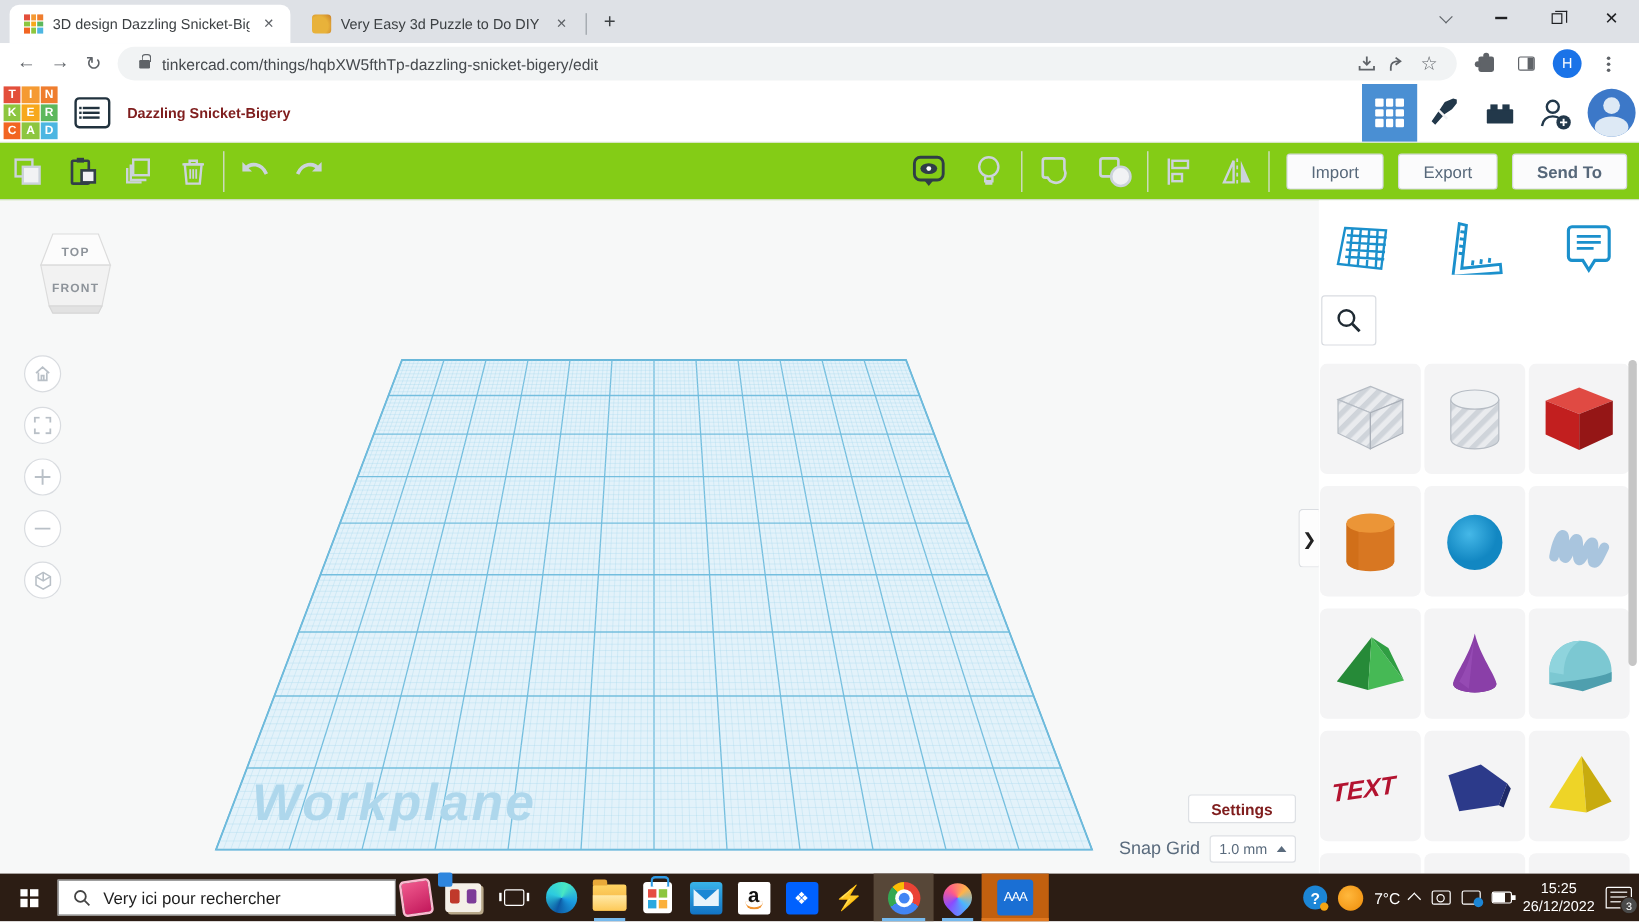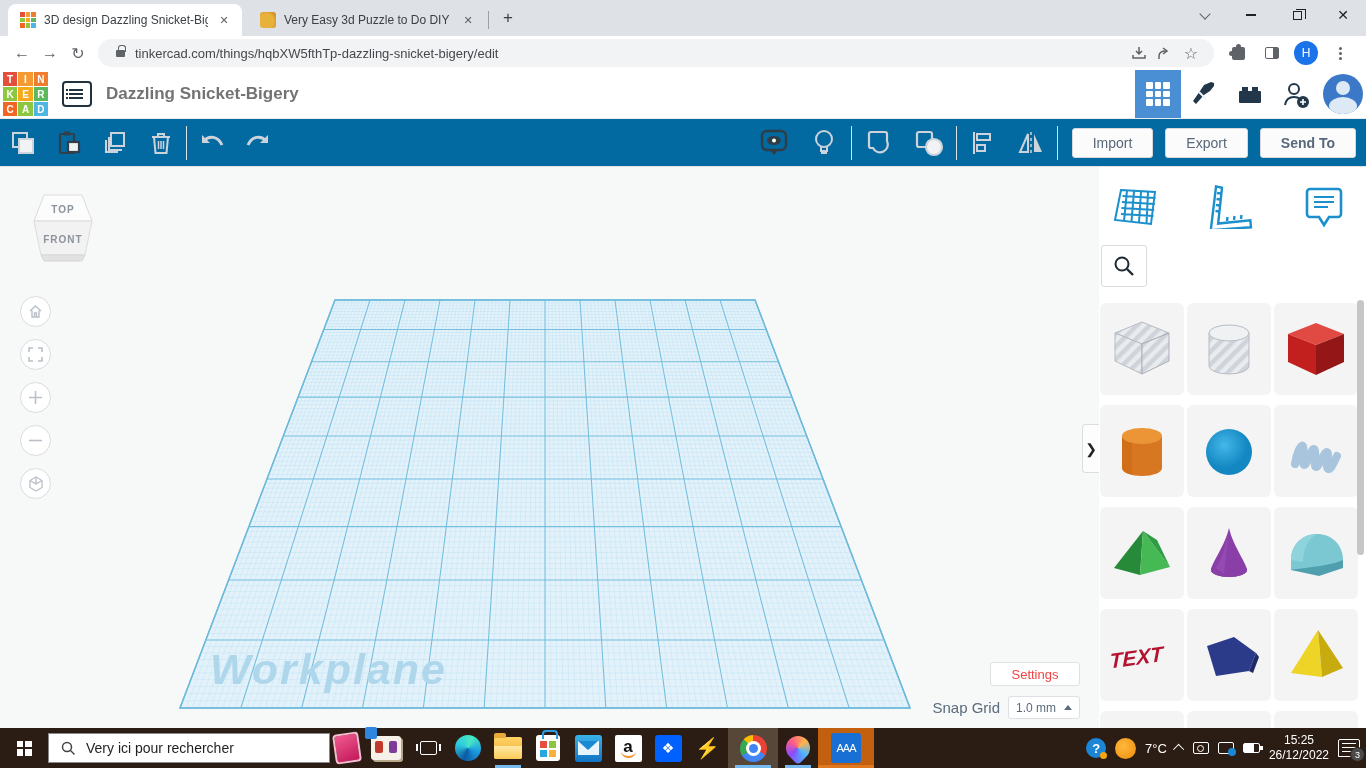--- a/index.html
+++ b/index.html
@@ -43,47 +43,47 @@
   .dots3 { display:flex; flex-direction:column; gap:2px; }
   .dots3 i { width:3px; height:3px; border-radius:50%; background:#5f6368; }
 
   
   .tc-header { position:absolute; top:70px; left:0; right:0; height:49px; background:#fff; border-bottom:1px solid #e8eaec; display:flex; align-items:center; }
   .tc-logo { width:45px; height:44px; margin-left:3px; display:grid; grid-template-columns:repeat(3,1fr); grid-template-rows:repeat(3,1fr); gap:1px; flex:none; }
   .tc-logo span { display:flex; align-items:center; justify-content:center; color:#fff; font-size:10px; font-weight:bold; }
   .doclist-btn { width:30px; height:26px; border:2px solid #21323e; border-radius:4px; margin-left:14px; display:flex; flex-direction:column; justify-content:center; gap:2px; padding-left:5px; }
   .doclist-btn i { display:block; height:2px; width:14px; background:#21323e; position:relative; }
   .doclist-btn i::before { content:""; position:absolute; left:-3px; top:0; width:2px; height:2px; background:#21323e; }
-  .tc-title { margin-left:14px; font-size:17px; font-weight:bold; color:#737373; }
+  .tc-title { margin-left:14px; font-size:12px; font-weight:bold; color:#7f1d1d; }
   .tc-header-right { margin-left:auto; display:flex; align-items:center; height:100%; }
   .hdr-ic { width:46px; height:100%; display:flex; align-items:center; justify-content:center; color:#22384a; }
   .hdr-ic.grid-active { background:#4a8fd3; }
   .grid9 { width:24px; height:24px; display:grid; grid-template-columns:repeat(3,1fr); grid-template-rows:repeat(3,1fr); gap:2px; }
   .grid9 i { background:#fff; border-radius:1px; }
   .tc-avatar { width:40px; height:40px; border-radius:50%; background:#3c78c8; margin:0 3px 0 4px; position:relative; overflow:hidden; flex:none; }
   .tc-avatar::before { content:""; position:absolute; top:7px; left:13px; width:14px; height:14px; border-radius:50%; background:#dde9f5; }
   .tc-avatar::after { content:""; position:absolute; top:23px; left:6px; width:28px; height:18px; border-radius:50%; background:#dde9f5; }
 
   
-  .tc-toolbar { position:absolute; top:119px; left:0; right:0; height:48px; background:#0369a1; border-bottom:1px solid #e0e3e6; display:flex; align-items:center; }
+  .tc-toolbar { position:absolute; top:119px; left:0; right:0; height:48px; background:#84cc16; border-bottom:1px solid #e0e3e6; display:flex; align-items:center; }
   .tool { width:46px; height:34px; display:flex; align-items:center; justify-content:center; }
   .tdiv { width:1px; height:34px; background:#dcdfe3; margin:0 2px; }
   .tb-right { margin-left:auto; display:flex; align-items:center; }
   .tb-btn { height:30px; padding:0 20px; background:#fbfbfc; border:1px solid #d5d9de; border-radius:3px; color:#57687a; font-size:14px; display:flex; align-items:center; margin-left:12px; }
   .tb-btn:last-child { margin-right:10px;font-weight:bold; }
 
   
   .workspace { position:absolute; top:167px; left:0; right:0; height:561px; background:#f7f8f8; }
   .canvas { position:absolute; inset:0; right:267px; overflow:hidden; }
   #wpsvg { position:absolute; left:0; top:0; }
   .workplane-label { position:absolute; left:210px; top:478px; font-size:43px; font-weight:bold; font-style:italic; color:#aed7ec; letter-spacing:2px; }
   .viewcube { position:absolute; left:30px; top:24px; }
   .navstack { position:absolute; left:20px; top:129px; display:flex; flex-direction:column; gap:12px; }
   .navbtn2 { width:31px; height:31px; border-radius:50%; background:#fff; border:1px solid #d9dce0; color:#b9c0c7; display:flex; align-items:center; justify-content:center; font-size:16px; }
-  .settings-btn { position:absolute; right:19px; top:495px; width:90px; height:24px; background:#fff; border:1px solid #dde0e4; border-radius:3px; color:#ef4444; font-size:13px; display:flex; align-items:center; justify-content:center; }
+  .settings-btn { position:absolute; right:19px; top:495px; width:90px; height:24px; background:#fff; border:1px solid #dde0e4; border-radius:3px; color:#7f1d1d; font-size:13px; display:flex; align-items:center; justify-content:center;font-weight:bold; }
   .snaprow { position:absolute; right:19px; top:529px; display:flex; align-items:center; gap:8px; }
   .snaplabel { font-size:15px; color:#5a6b7d; }
   .snapselect { width:72px; height:23px; background:#fff; border:1px solid #dde0e4; border-radius:3px; font-size:12px; color:#5a6b7d; display:flex; align-items:center; justify-content:space-between; padding:0 7px; }
   .tri-up { width:0; height:0; border-left:4px solid transparent; border-right:4px solid transparent; border-bottom:5px solid #5a6b7d; }
 
   
   .panel { position:absolute; top:0; right:0; width:267px; height:561px; background:#fff; }
   .collapse-handle { position:absolute; left:-17px; top:257px; width:17px; height:49px; background:#fdfdfd; border:1px solid #dadde1; border-right:none; border-radius:4px 0 0 4px; display:flex; align-items:center; justify-content:center; font-size:14px; color:#222; }
   .panel-icons { display:flex; align-items:center; justify-content:space-between; padding:18px 22px 12px 14px; }
   .cat-row { display:flex; padding:0 10px 0 2px; gap:8px; }

